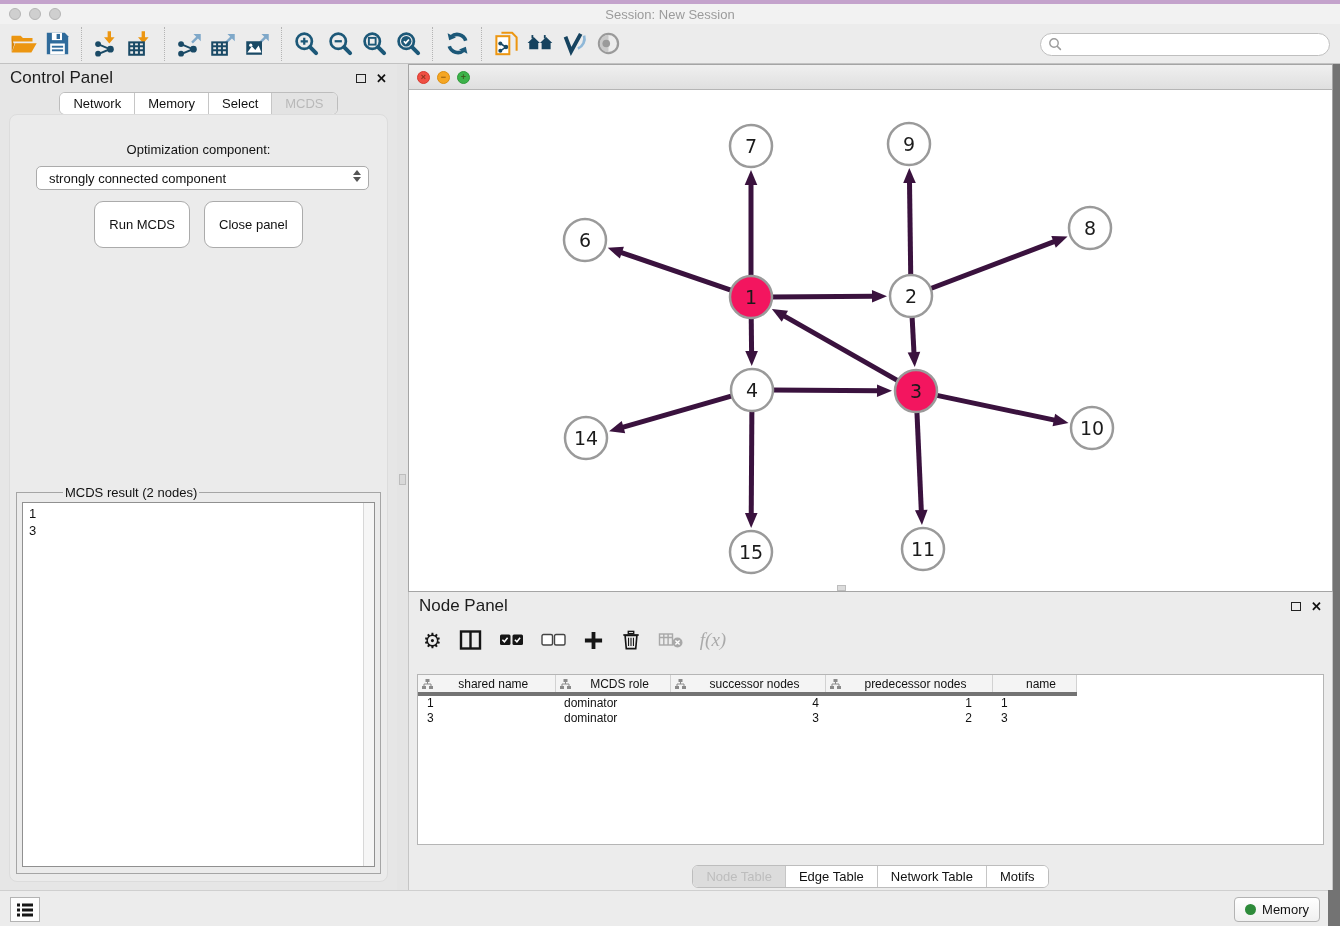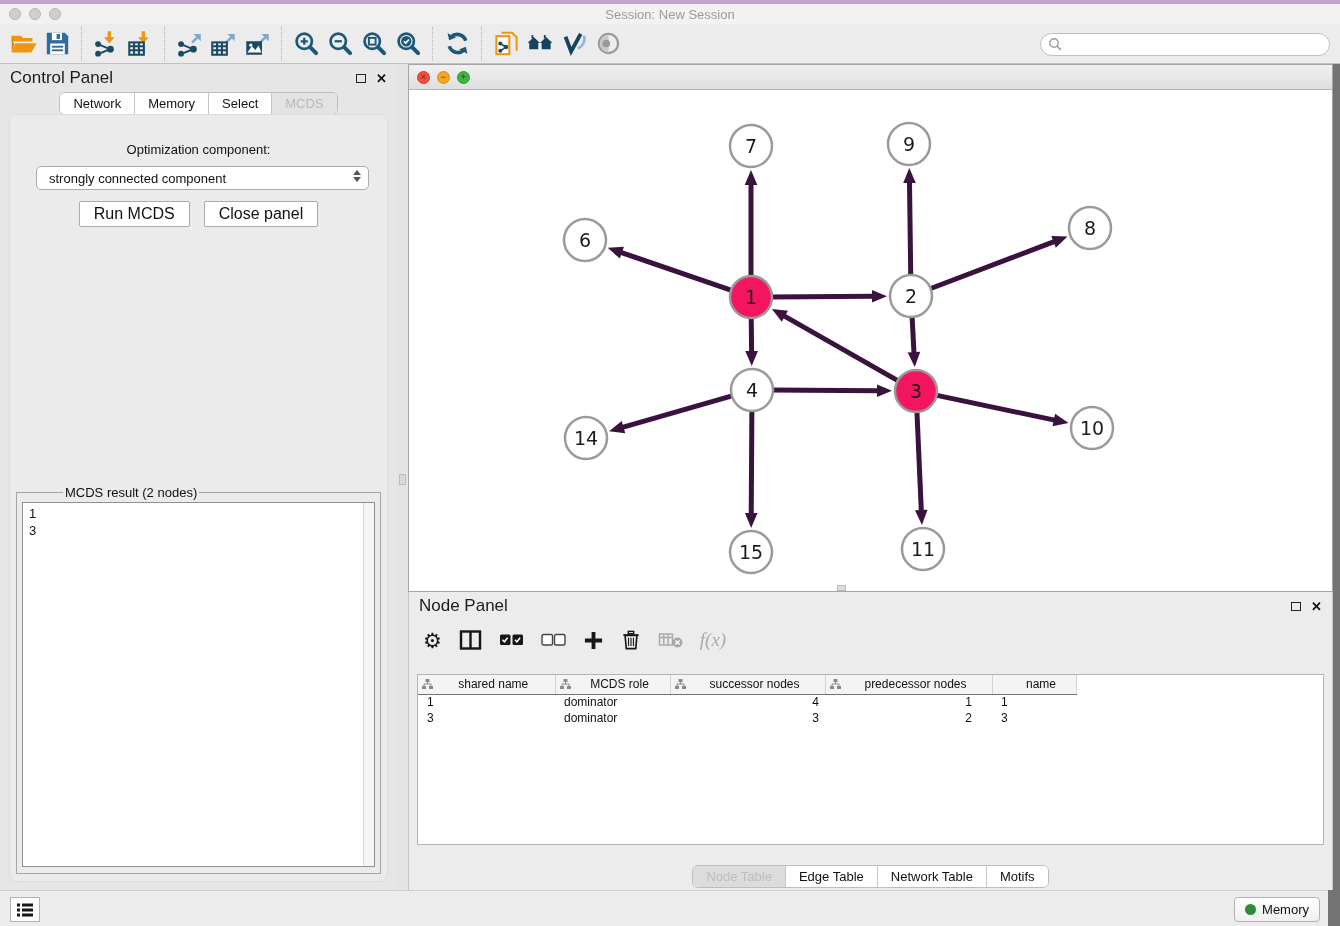--- a/index.html
+++ b/index.html
@@ -41,21 +41,21 @@
   .seg-tab.active { background:#e3e3e3; color:#b9b9b9; }
 
   .cp-content { position:absolute; left:9px; right:9px; top:50px; bottom:8px; background:#ebebeb; border:1px solid #dcdcdc; border-radius:8px; }
   .opt-label { text-align:center; font-size:13px; color:#111; margin-top:27px; }
   .dropdown { position:relative; margin:9px 18px 0 26px; height:24px; background:#fff; border:1px solid #ababab; border-radius:5px; display:flex; align-items:center; padding:0 24px 0 12px; font-size:13px; color:#111; }
   .dd-arrows { position:absolute; right:7px; top:3px; display:flex; flex-direction:column; gap:2px; }
   .dd-arrows i { display:block; width:0; height:0; border-left:4px solid transparent; border-right:4px solid transparent; }
   .dd-up { border-bottom:5px solid #555; }
   .dd-down { border-top:5px solid #555; }
   .btn-row { display:flex; justify-content:center; gap:14px; margin-top:11px; }
-  .mac-btn { background:#fff; border:1px solid #ababab; border-radius:2px; font-size:16px; color:#111; padding:3px 14px; font-family:"Liberation Sans",sans-serif; }
+  .mac-btn { background:#fff; border:1px solid #ababab; border-radius:9px; font-size:13px; color:#111; padding:15px 14px; font-family:"Liberation Sans",sans-serif; }
 
   .result-box { position:absolute; left:5px; right:5px; top:370px; bottom:7px; border:1px solid #a5a5a5; margin:0 1px;padding-left:44px; }
   .result-box legend { font-size:13px; color:#111; padding:0 2px; margin-left:2px; }
   .result-inner { position:absolute; left:5px; right:5px; top:2px; bottom:6px; background:#fff; border:1px solid #909090; overflow:hidden; }
   .result-line { font-size:13px; color:#111; padding:0 6px; line-height:17px; }
   .result-line:first-child { padding-top:2px; }
   .result-scroll { position:absolute; right:0; top:0; bottom:0; width:11px; background:#f6f6f6; border-left:1px solid #d8d8d8; }
 
   
   .v-divider { position:relative; width:11px; background:#e4e4e4; }
@@ -78,21 +78,21 @@
 
   
   .table-panel { position:relative; height:298px; background:#ececec; border-left:1px solid #c5c5c5; border-right:1px solid #c5c5c5; }
   .tp-toolbar { display:flex; align-items:center; gap:17px; padding:8px 0 10px 14px; }
   .tp-icon { display:flex; align-items:center; justify-content:center; height:24px; }
   .gear-glyph { font-size:21px; color:#161616; line-height:1; }
   .fx-label { font-family:"Liberation Serif",serif; font-style:italic; font-size:19px; color:#aaa; }
 
   .table-wrap { position:absolute; left:8px; right:8px; top:82px; height:171px; background:#fff; border:1px solid #b5b5b5; overflow:hidden; }
   table.node-table { border-collapse:collapse; table-layout:fixed; width:100%; }
-  .node-table th { position:relative; height:19px; background:#f4f4f4; border-right:1px solid #d2d2d2; border-bottom:1px solid #737373; font-size:12px; font-weight:normal; color:#111; text-align:center; padding:0 4px 0 18px; white-space:nowrap; overflow:hidden; }
+  .node-table th { position:relative; height:19px; background:#f4f4f4; border-right:1px solid #d2d2d2; border-bottom:4px solid #737373; font-size:12px; font-weight:normal; color:#111; text-align:center; padding:0 4px 0 18px; white-space:nowrap; overflow:hidden; }
   .node-table th.filler { background:#fff; border-right:none; border-bottom:none; padding:0; }
   .th-tree-icon { position:absolute; left:4px; top:4px; }
   .node-table td { height:16px; font-size:12px; color:#111; padding:0 6px; white-space:nowrap; overflow:hidden; }
   .node-table td.al { text-align:left; padding-left:9px; }
   .node-table td.ar { text-align:right; }
   .node-table td.pr20 { padding-right:20px; }
 
   .bottom-tabs-row { position:absolute; bottom:2px; left:0; right:0; display:flex; justify-content:center; }
   .bottom-tabs-row .seg-tab.active { background:#dcdcdc; color:#bdbdbd; }
 

